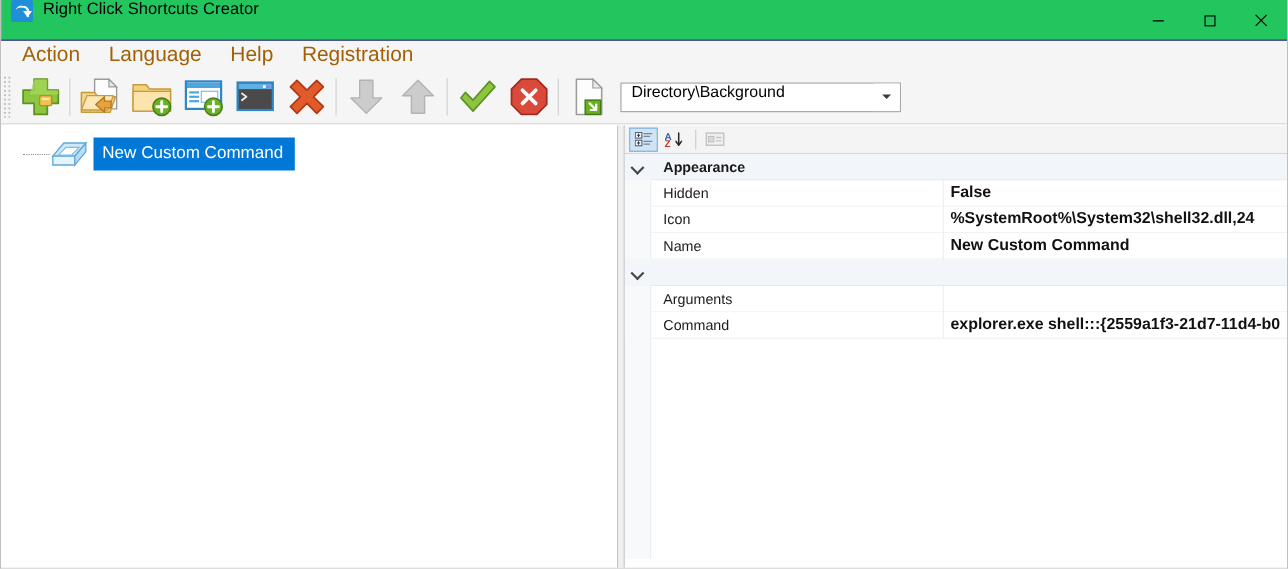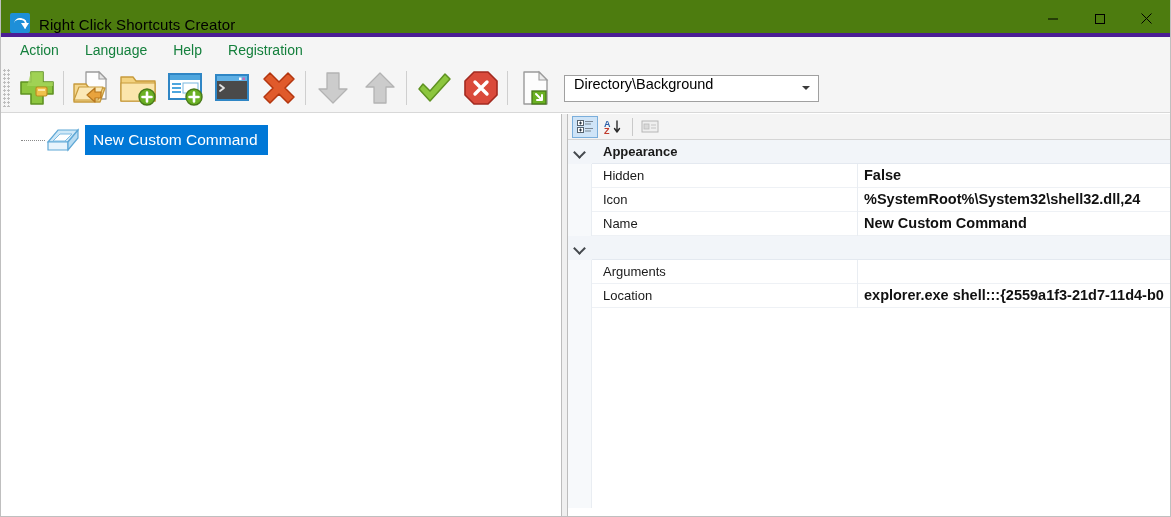--- a/index.html
+++ b/index.html
@@ -16,24 +16,24 @@
     background: #ffffff;
     border: 1px solid #bfbfbf;
     border-top: none;
     overflow: hidden;
   }
 
   
   .titlebar {
     position: relative;
     height: 37px;
-    background: #4d7c0f;
-    display: flex;
-    align-items: flex-end;
-    border-bottom: 4px solid #4c1d95;
+    background: #22c55e;
+    display: flex;
+    align-items: flex-start;
+    border-bottom: 1px solid #4c1d95;
   }
   .app-icon {
     width: 20px; height: 20px;
     margin-left: 9px; margin-right: 9px;
     background: #1e8fd8;
     border-radius: 2px;
     position: relative;
     flex: 0 0 auto;
   }
   .app-icon::before {
@@ -77,22 +77,22 @@
   
   .menubar {
     height: 27px;
     background: #f5f5f5;
     display: flex;
     align-items: center;
     padding-left: 6px;
     border-bottom: 1px solid #f5f5f5;
   }
   .menu-item {
-    font-size: 14px;
-    color: #15803d;
+    font-size: 19px;
+    color: #a16207;
     padding: 3px 13px 4px 13px;
     white-space: nowrap;
   }
 
   
   .toolbar {
     height: 49px;
     background: #f5f5f5;
     display: flex;
     align-items: center;
@@ -535,21 +535,21 @@
             </div>
           <div class="p-value"></div>
         </div>
         <div class="prow item">
           <div class="p-gutter"></div>
           <div class="p-name">Arguments</div>
           <div class="p-value"></div>
         </div>
         <div class="prow item">
           <div class="p-gutter"></div>
-          <div class="p-name">Location</div>
+          <div class="p-name">Command</div>
           <div class="p-value">explorer.exe shell:::{2559a1f3-21d7-11d4-b0</div>
         </div>
       </div>
 
       <div style="position:relative;height:200px;">
         <div class="prop-fill-gutter"></div>
       </div>
 
     </div>
   </div>

